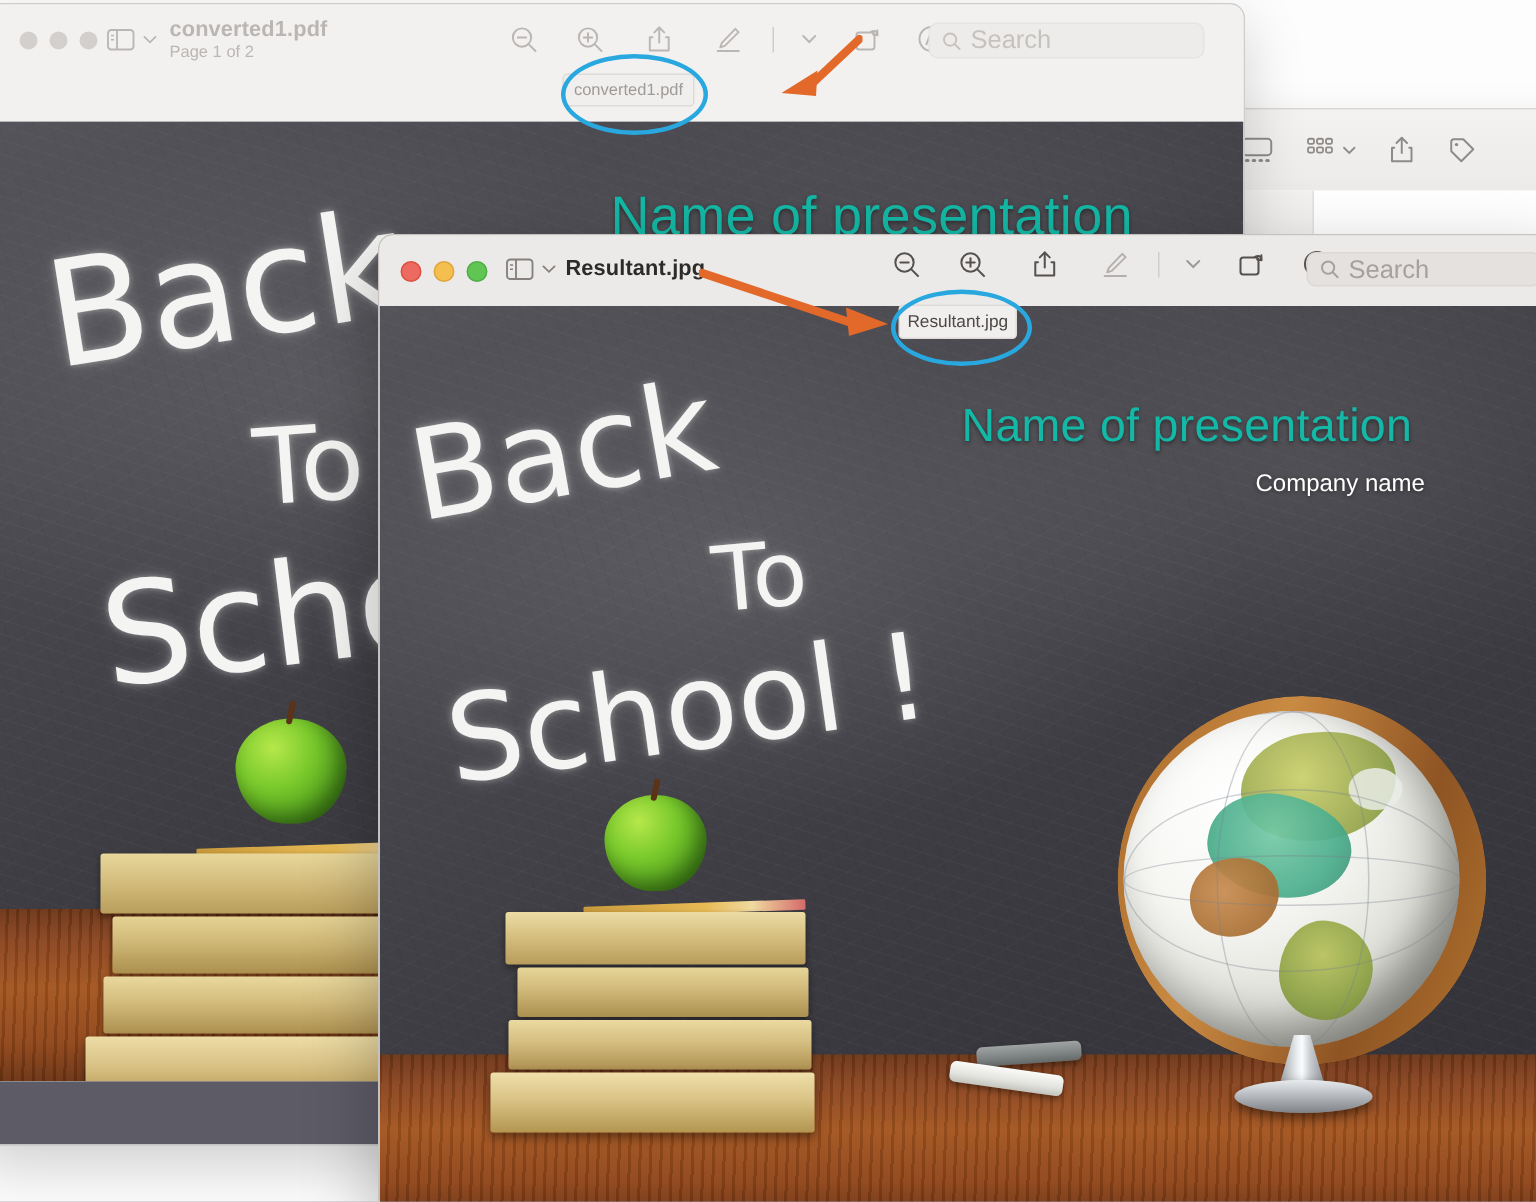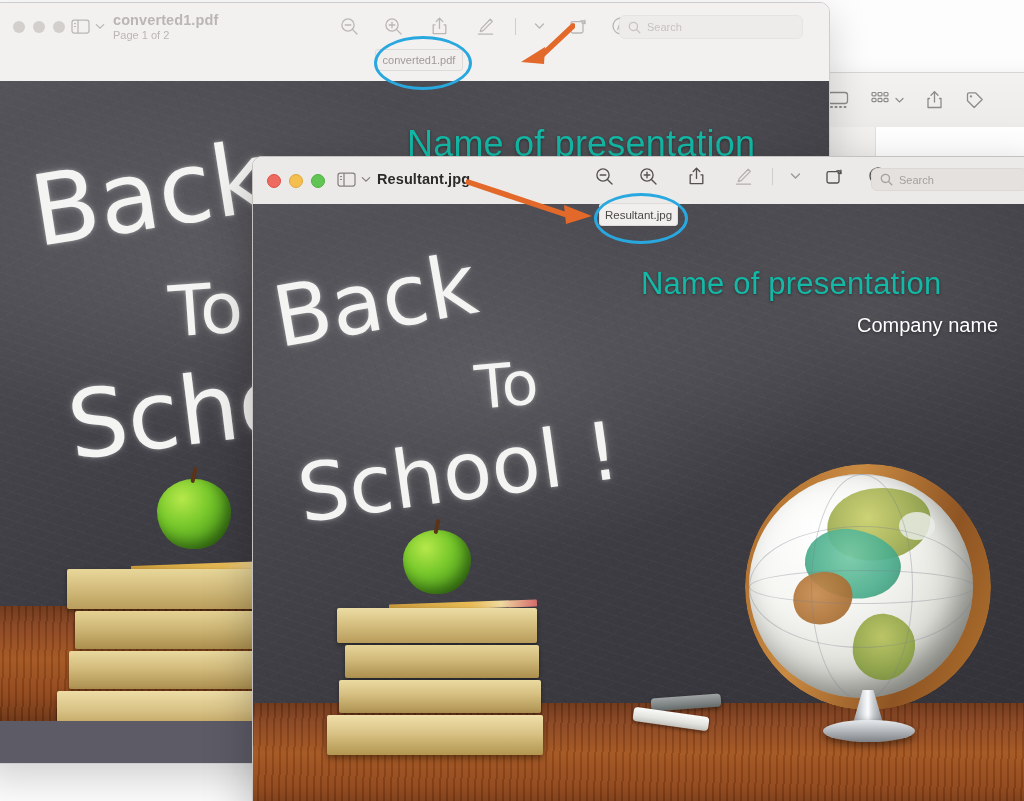--- a/index.html
+++ b/index.html
@@ -66,21 +66,21 @@
   .inactive-txt{color:#bab6b3;}
   .active-txt{color:#2d2b2a;}
   .active-sub{color:#86817e;}
   .tb-icons{position:absolute;display:flex;align-items:center;}
   .ticon{display:flex;align-items:center;justify-content:center;}
   .divider{width:1px;height:17px;background:#d0cdca;}
   .search{
     display:flex;align-items:center;gap:6px;border-radius:6px;padding:0 8px;
     box-sizing:border-box;
   }
-  .search-txt{font-size:11px;}
+  .search-txt{font-size:17px;}
   .sb-inactive{background:#eeecea;border:1px solid #e6e3e1;color:#c6c2bf;}
   .sb-active{background:#e4e1df;border:1px solid #dbd8d5;color:#a6a19e;}
 
   
   .slide{position:absolute;inset:0;background:#3b3b3d;overflow:hidden;}
   .board{
     position:absolute;left:0;right:0;top:0;bottom:18%;
     background:
       radial-gradient(ellipse 70% 55% at 30% 35%, rgba(255,255,255,.10), rgba(0,0,0,0) 62%),
       radial-gradient(ellipse 60% 50% at 78% 22%, rgba(255,255,255,.07), rgba(0,0,0,0) 60%),
@@ -407,21 +407,21 @@
         <span class="search-txt">Search</span>
       </div>
     </div>
 
     <div class="front-doc">
       <div class="slide">
         <div class="board"></div>
         <div class="table"></div>
 
         <div class="pres-title" style="left:388px;top:62px;font-size:31px;">Name of presentation</div>
-        <div class="pres-sub" style="left:604px;top:110px;font-size:20px;">Company name</div>
+        <div class="pres-sub" style="left:584px;top:110px;font-size:16px;">Company name</div>
 
         <div class="chalk" style="left:20px;top:48px;font-size:84px;transform:rotate(-10deg);">Back</div>
         <div class="chalk" style="left:222px;top:146px;font-size:60px;transform:rotate(-5deg);">To</div>
         <div class="chalk" style="left:44px;top:222px;font-size:80px;transform:rotate(-8deg);">School !</div>
 
         <div class="books" style="left:58px;top:388px;width:230px;height:166px;">
           <div class="apple" style="left:92px;top:-62px;width:68px;height:64px;">
             <div class="stem" style="left:32px;top:-11px;width:4px;height:15px;"></div>
           </div>
           <div class="pencil" style="left:78px;top:10px;width:148px;height:7px;background:linear-gradient(90deg,#c99a3b,#e8bb55 55%,#f0d9a0 76%,#d46b6b 100%);transform:rotate(-2deg);"></div>

